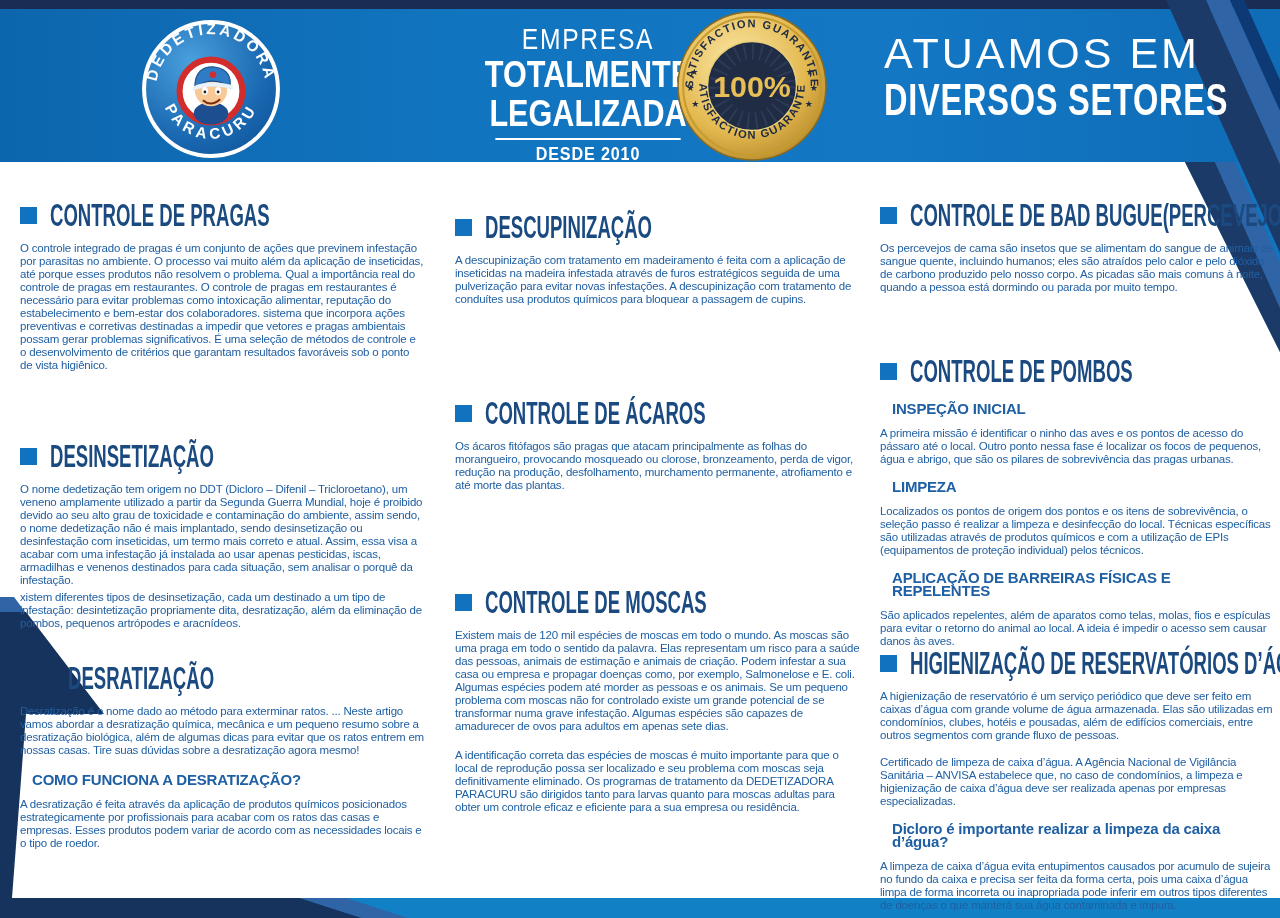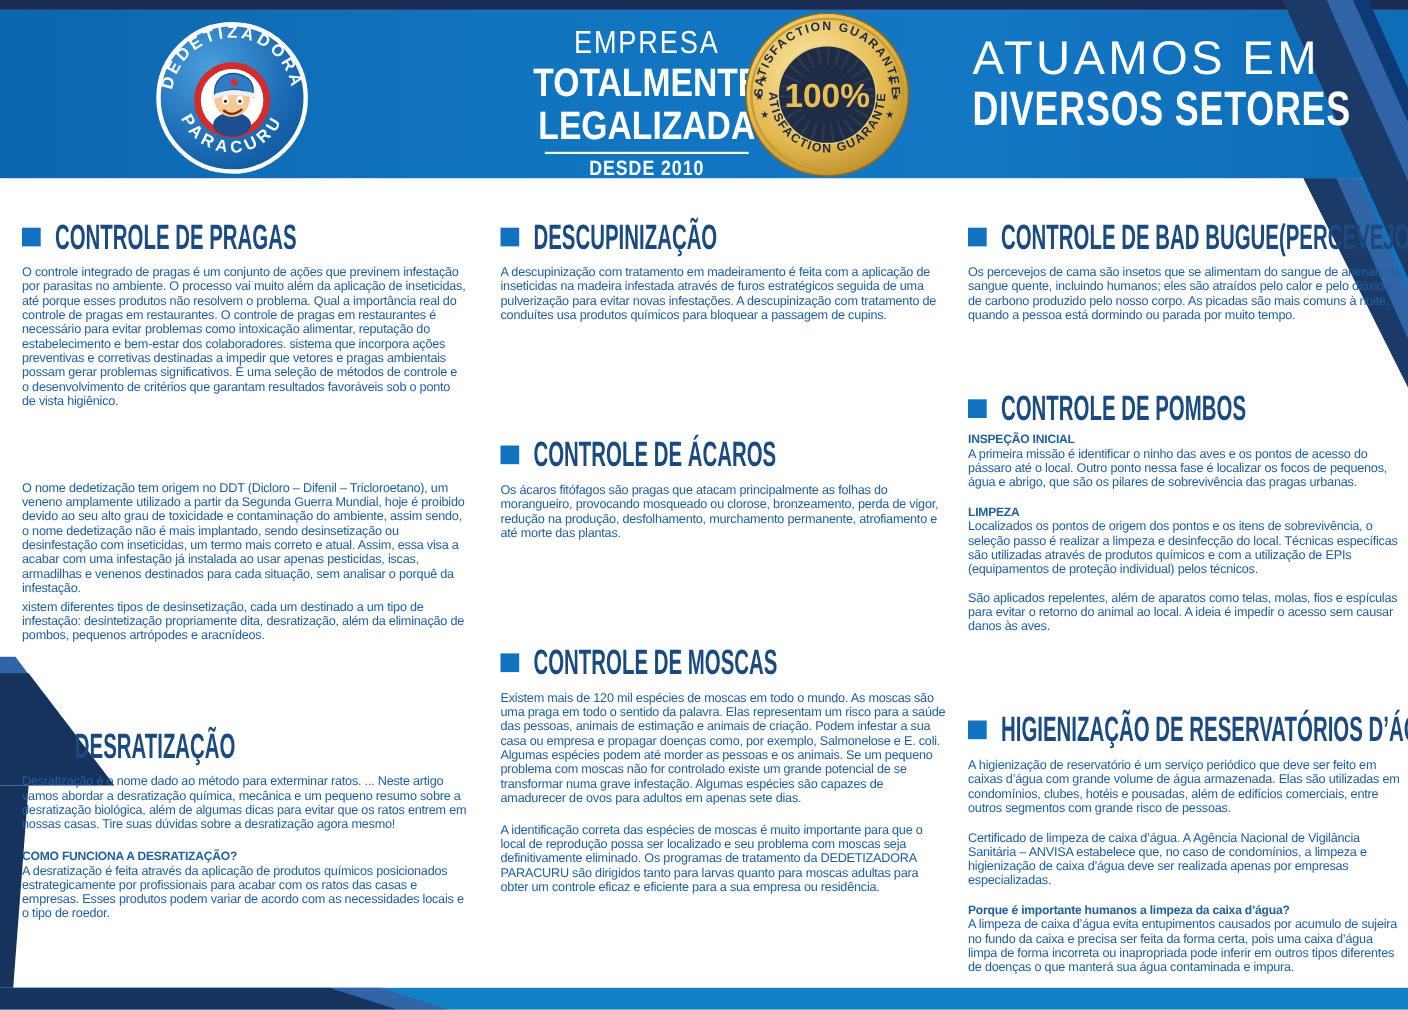--- a/index.html
+++ b/index.html
@@ -28,22 +28,22 @@
   .col2{left:455px;width:406px;}
   .col3{left:880px;width:396px;}
   .sec{position:absolute;left:0;width:100%;}
   .sec-h{display:flex;align-items:center;margin:0 0 8px 0;}
   .bullet{width:17px;height:17px;background:#1173c0;margin-right:13px;flex:0 0 auto;}
   .sec-title{font-size:32px;font-weight:700;color:#1a4a80;white-space:nowrap;
              transform:scaleX(.58);transform-origin:left center;letter-spacing:0;}
   .indent .sec-h{padding-left:48px;text-align:right;}
   .body{font-size:11.5px;font-weight:400;color:#1f5fa3;line-height:13px;
         letter-spacing:-0.2px;margin:0 0 13px 0;}
-  .subhead{font-size:11px;font-weight:700;color:#1f5fa3;line-height:13px;
-           letter-spacing:-0.2px;margin:0;}
+  .subhead{font-size:15px;font-weight:700;color:#1f5fa3;line-height:13px;
+           letter-spacing:-0.2px;margin:12px;}
 </style>
 </head>
 <body>
 
 <div class="page">
 
   <svg class="deco" width="1280" height="918" viewBox="0 0 1280 918">
     <defs>
       <linearGradient id="bandGrad" x1="0" y1="0" x2="1" y2="0">
         <stop offset="0" stop-color="#0d66ad"></stop>
@@ -147,35 +147,39 @@
 
   <div class="col col1">
     <section class="sec" style="top:197px">
       <h2 class="sec-h">
         <span class="bullet"></span>
         <span class="sec-title">CONTROLE DE PRAGAS</span>
       </h2>
       <p class="body">O controle integrado de pragas é um conjunto de ações que previnem infestação por parasitas no ambiente. O processo vai muito além da aplicação de inseticidas, até porque esses produtos não resolvem o problema. Qual a importância real do controle de pragas em restaurantes. O controle de pragas em restaurantes é necessário para evitar problemas como intoxicação alimentar, reputação do estabelecimento e bem-estar dos colaboradores. sistema que incorpora ações preventivas e corretivas destinadas a impedir que vetores e pragas ambientais possam gerar problemas significativos. É uma seleção de métodos de controle e o desenvolvimento de critérios que garantam resultados favoráveis sob o ponto de vista higiênico.</p>
     </section>
     <section class="sec" style="top:438px">
+      <h2 class="sec-h">
+        <span class="bullet"></span>
+        <span class="sec-title">DESINSETIZAÇÃO</span>
+      </h2>
       <p class="body" style="margin-bottom:4px">O nome dedetização tem origem no DDT (Dicloro – Difenil – Tricloroetano), um veneno amplamente utilizado a partir da Segunda Guerra Mundial, hoje é proibido devido ao seu alto grau de toxicidade e contaminação do ambiente, assim sendo, o nome dedetização não é mais implantado, sendo desinsetização ou desinfestação com inseticidas, um termo mais correto e atual. Assim, essa visa a acabar com uma infestação já instalada ao usar apenas pesticidas, iscas, armadilhas e venenos destinados para cada situação, sem analisar o porquê da infestação.</p>
       <p class="body">xistem diferentes tipos de desinsetização, cada um destinado a um tipo de infestação: desintetização propriamente dita, desratização, além da eliminação de pombos, pequenos artrópodes e aracnídeos.</p>
     </section>
     <section class="sec indent" style="top:660px">
       <h2 class="sec-h">
         <span class="sec-title">DESRATIZAÇÃO</span>
       </h2>
       <p class="body" style="margin-top:6px">Desratização é o nome dado ao método para exterminar ratos. ... Neste artigo vamos abordar a desratização química, mecânica e um pequeno resumo sobre a desratização biológica, além de algumas dicas para evitar que os ratos entrem em nossas casas. Tire suas dúvidas sobre a desratização agora mesmo!</p>
       <h3 class="subhead" style="margin-top:16px">COMO FUNCIONA A DESRATIZAÇÃO?</h3>
       <p class="body">A desratização é feita através da aplicação de produtos químicos posicionados estrategicamente por profissionais para acabar com os ratos das casas e empresas. Esses produtos podem variar de acordo com as necessidades locais e o tipo de roedor.</p>
     </section>
   </div>
 
   <div class="col col2">
-    <section class="sec" style="top:197px">
+    <section class="sec" style="top:209px">
       <h2 class="sec-h">
         <span class="bullet"></span>
         <span class="sec-title">DESCUPINIZAÇÃO</span>
       </h2>
       <p class="body">A descupinização com tratamento em madeiramento é feita com a aplicação de inseticidas na madeira infestada através de furos estratégicos seguida de uma pulverização para evitar novas infestações. A descupinização com tratamento de conduítes usa produtos químicos para bloquear a passagem de cupins.</p>
     </section>
     <section class="sec" style="top:395px">
       <h2 class="sec-h">
         <span class="bullet"></span>
         <span class="sec-title">CONTROLE DE ÁCAROS</span>
@@ -202,27 +206,28 @@
     </section>
     <section class="sec" style="top:353px">
       <h2 class="sec-h" style="margin-bottom:4px">
         <span class="bullet"></span>
         <span class="sec-title">CONTROLE DE POMBOS</span>
       </h2>
       <h3 class="subhead">INSPEÇÃO INICIAL</h3>
       <p class="body">A primeira missão é identificar o ninho das aves e os pontos de acesso do pássaro até o local. Outro ponto nessa fase é localizar os focos de pequenos, água e abrigo, que são os pilares de sobrevivência das pragas urbanas.</p>
       <h3 class="subhead" style="margin-top:14px">LIMPEZA</h3>
       <p class="body">Localizados os pontos de origem dos pontos e os itens de sobrevivência, o seleção passo é realizar a limpeza e desinfecção do local. Técnicas específicas são utilizadas através de produtos químicos e com a utilização de EPIs (equipamentos de proteção individual) pelos técnicos.</p>
+      <h3 class="subhead" style="margin-top:14px">APLICAÇÃO DE BARREIRAS FÍSICAS E REPELENTES</h3>
       <p class="body">São aplicados repelentes, além de aparatos como telas, molas, fios e espículas para evitar o retorno do animal ao local. A ideia é impedir o acesso sem causar danos às aves.</p>
     </section>
     <section class="sec" style="top:645px">
       <h2 class="sec-h">
         <span class="bullet"></span>
         <span class="sec-title">HIGIENIZAÇÃO DE RESERVATÓRIOS D’ÁGUA</span>
       </h2>
-      <p class="body">A higienização de reservatório é um serviço periódico que deve ser feito em caixas d’água com grande volume de água armazenada. Elas são utilizadas em condomínios, clubes, hotéis e pousadas, além de edifícios comerciais, entre outros segmentos com grande risco de pessoas.</p>
+      <p class="body">A higienização de reservatório é um serviço periódico que deve ser feito em caixas d’água com grande volume de água armazenada. Elas são utilizadas em condomínios, clubes, hotéis e pousadas, além de edifícios comerciais, entre outros segmentos com grande fluxo de pessoas.</p>
       <p class="body" style="margin-top:14px">Certificado de limpeza de caixa d’água. A Agência Nacional de Vigilância Sanitária – ANVISA estabelece que, no caso de condomínios, a limpeza e higienização de caixa d’água deve ser realizada apenas por empresas especializadas.</p>
-      <h3 class="subhead" style="margin-top:14px">Porque é importante humanos a limpeza da caixa d’água?</h3>
+      <h3 class="subhead" style="margin-top:14px">Dicloro é importante realizar a limpeza da caixa d’água?</h3>
       <p class="body">A limpeza de caixa d’água evita entupimentos causados por acumulo de sujeira no fundo da caixa e precisa ser feita da forma certa, pois uma caixa d’água limpa de forma incorreta ou inapropriada pode inferir em outros tipos diferentes de doenças o que manterá sua água contaminada e impura.</p>
     </section>
   </div>
 
 </div>
 
 </body></html>

